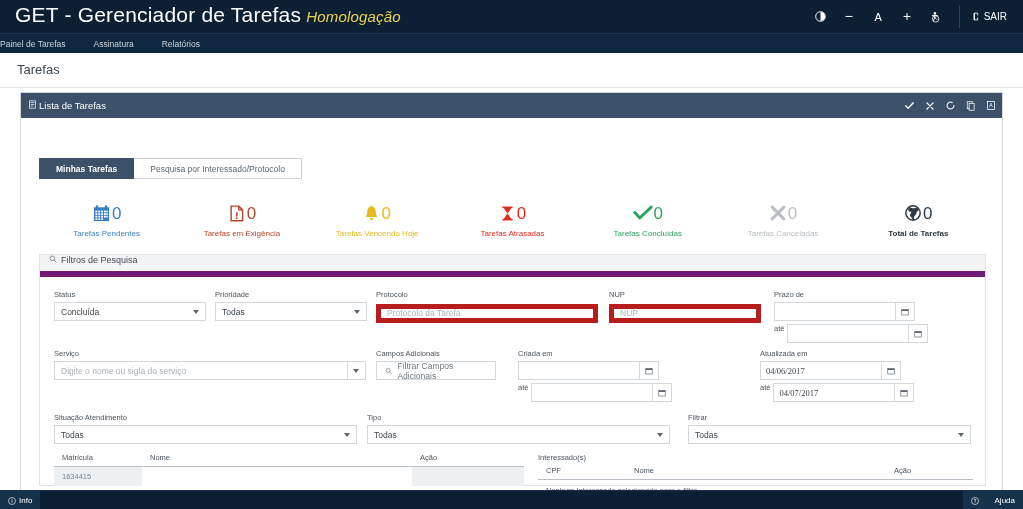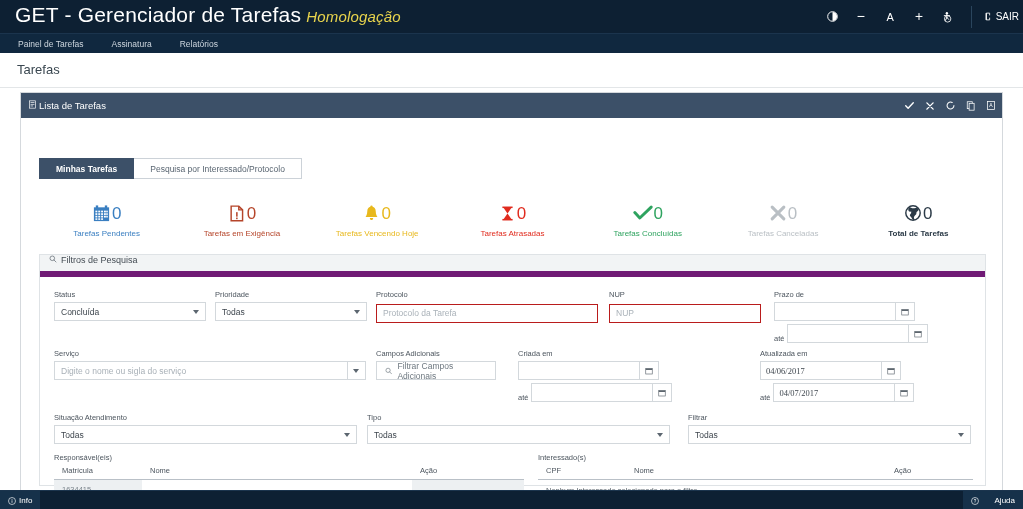--- a/index.html
+++ b/index.html
@@ -31,30 +31,30 @@
     color: #ffffff; font-size: 12px; width: 29px; height: 33px;
     display: flex; align-items: center; justify-content: center;
     cursor: pointer;
   }
   .top-icon svg { display: block; }
   .top-sep {
     width: 1px; height: 22px; background: #2a455d; margin: 0 8px;
   }
   .btn-sair {
     color: #ffffff; font-size: 10px; display: flex; align-items: center;
-    gap: 3px; padding: 0 4px 0 4px; height: 33px; cursor: pointer;
+    gap: 3px; padding: 0 16px 0 4px; height: 33px; cursor: pointer;
   }
 
   
   .navbar {
     position: absolute; left: 0; top: 33px; width: 1023px; height: 20px;
     background: #10283f; border-top: 1px solid #1b3consolidated;
   }
   .navbar { border-top: 1px solid #1b344d; }
-  .nav-items { display: flex; align-items: center; height: 100%; padding-left: 18px; }
+  .nav-items { display: flex; align-items: center; height: 100%; padding-left: 0; }
   .nav-item {
     color: #cdd6de; font-size: 8.5px; padding: 0 14px 0 0; margin-right: 14px;
     cursor: pointer; white-space: nowrap;
   }
 
   
   .page-title-bar {
     position: absolute; left: 0; top: 53px; width: 1023px; height: 35px;
     background: #ffffff; border-bottom: 1px solid #e3e6e8;
   }
@@ -117,21 +117,21 @@
   .filters-header {
     height: 22px; background: #f2f4f5; border-bottom: 6px solid #701a75;
     display: flex; align-items: flex-start; padding-left: 9px; gap: 4px;
   }
   .filters-header-title { font-size: 9px; color: #444c54; }
   .filters-body { position: relative; height: 209px; }
 
   .fgroup { position: absolute; }
   .flabel { font-size: 7.5px; color: #4c555e; margin-bottom: 3px; display: block; }
   .finput {
-    width: 100%; height: 19px; border: 1px solid #b91c1c; background: #fff;
+    width: 100%; height: 19px; border: 5px solid #b91c1c; background: #fff;
     font-size: 8.5px; color: #3e464e; padding: 0 6px; font-family: "Liberation Sans", sans-serif;
     outline: none;
   }
   .finput::placeholder { color: #aab2b9; }
   .fselect {
     position: relative; width: 100%; height: 19px; border: 1px solid #d3d8dc;
     background: #fff; font-size: 8.5px; color: #3e464e;
     display: flex; align-items: center; padding: 0 16px 0 6px; cursor: pointer;
   }
   .fselect.ph { color: #a8b0b7; }
@@ -140,21 +140,21 @@
     width: 0; height: 0; border-left: 3.5px solid transparent;
     border-right: 3.5px solid transparent; border-top: 4px solid #5c6670;
   }
   .fselect.split { padding-right: 22px; }
   .split-btn {
     position: absolute; right: 0; top: 0; width: 18px; height: 100%;
     border-left: 1px solid #d3d8dc; display: flex; align-items: center; justify-content: center;
   }
 
   
-  .dateRow { display: flex; align-items: flex-end; gap: 3px; }
+  .dateRow { display: flex; align-items: flex-start; gap: 3px; }
   .ate { font-size: 7.5px; color: #4c555e; width: 14px; text-align: right; }
   .dateField {
     position: relative; display: flex; border: 1px solid #d3d8dc; height: 19px;
     background: #fff; flex: 1;
   }
   .dateField input {
     flex: 1; border: none; outline: none; font-size: 8.5px; color: #3e464e;
     padding: 0 5px; font-family: Liberation Serif, serif; background: transparent;
     min-width: 0;
   }
@@ -567,21 +567,20 @@
 
         <div class="fgroup" style="left:648px; top:136px; width:283px;">
           <span class="flabel">Filtrar</span>
           <div class="fselect">
             <span>Todas</span>
             <span class="caret"></span>
           </div>
         </div>
 
         <div class="tablewrap" style="left:14px; top:176px; width:470px;">
-          <span class="tlabel">Responsável(eis)</span>
           <table class="ttable">
             <thead>
               <tr>
                 <th style="width:88px">Matrícula</th>
                 <th style="width:270px">Nome</th>
                 <th>Ação</th>
               </tr>
             </thead>
             <tbody>
               <tr class="row-shade">

